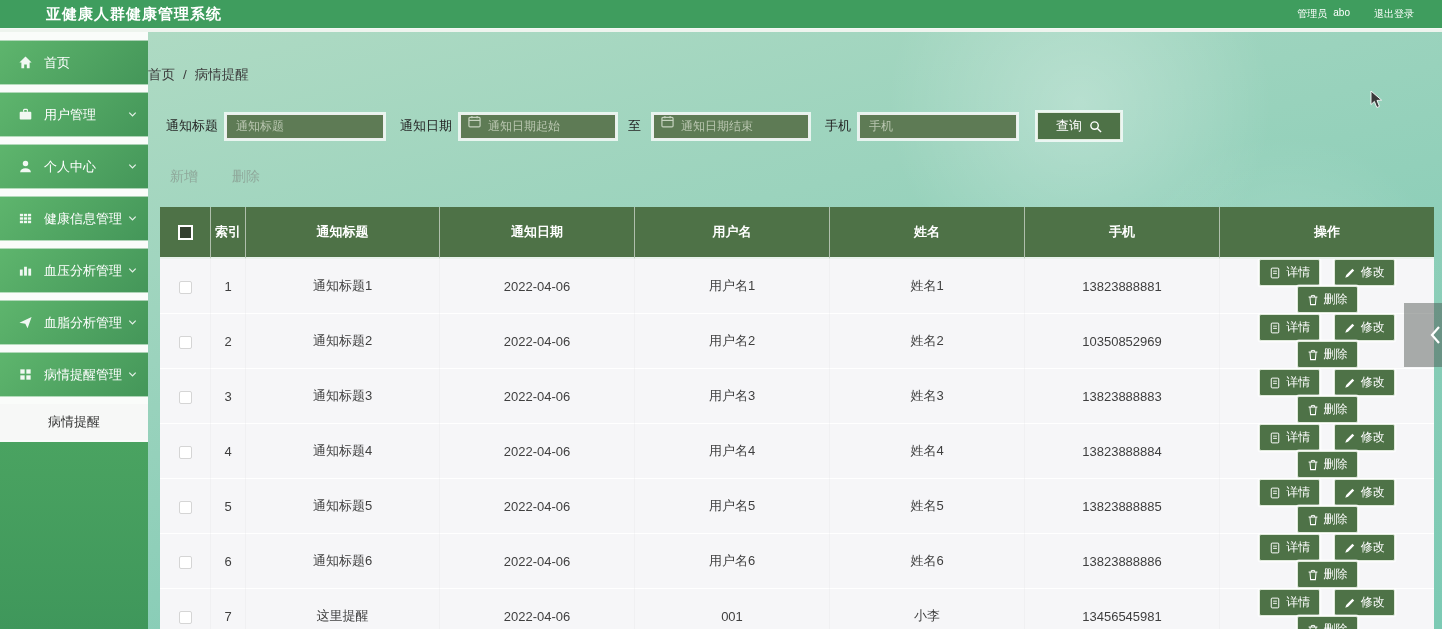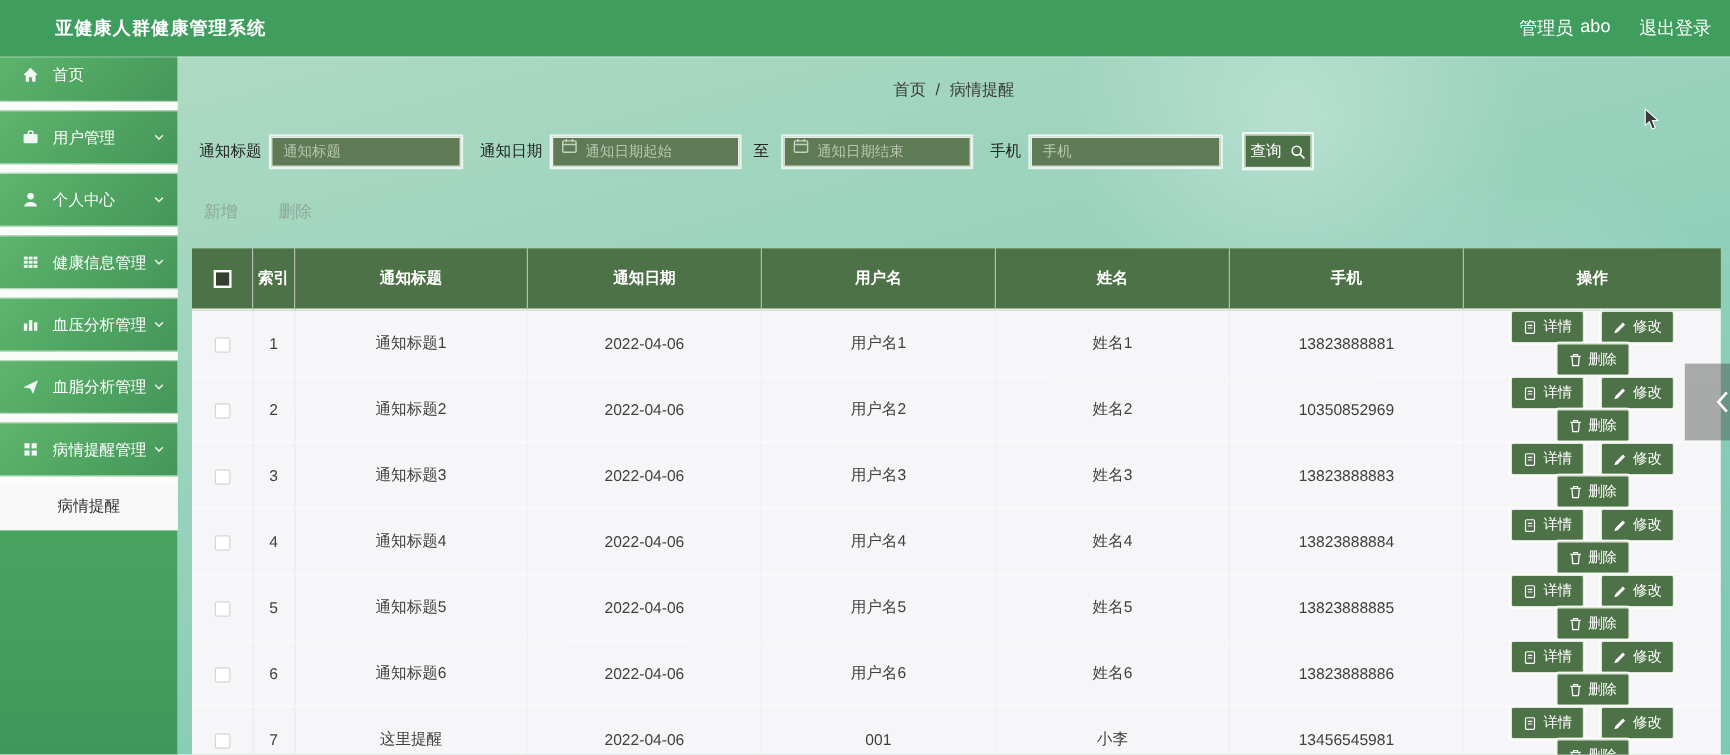--- a/index.html
+++ b/index.html
@@ -1,25 +1,25 @@
 <!DOCTYPE html>
 <html><head>
 <meta charset="utf-8">
 <style>
   * { margin:0; padding:0; box-sizing:border-box; }
   html,body { width:1442px; height:629px; overflow:hidden;
     font-family:"Liberation Sans","DejaVu Sans",sans-serif; }
   .page { position:relative; width:1442px; height:629px; background:#eef4ee; overflow:hidden; }
 
   
-  .topbar { position:absolute; top:0; left:0; right:0; height:47px; background:#3f9d5e;
+  .topbar { position:absolute; top:0; left:0; right:0; height:28px; background:#3f9d5e;
     display:flex; align-items:center; color:#fff; z-index:30;
     box-shadow:0 1px 0 rgba(255,255,255,.35); }
   .app-title { padding-left:46px; font-size:15px; font-weight:bold; letter-spacing:1px; }
-  .topbar-right { margin-left:auto; padding-right:16px; display:flex; gap:24px; font-size:15px; }
+  .topbar-right { margin-left:auto; padding-right:28px; display:flex; gap:24px; font-size:10px; }
   .topbar-right .who { display:flex; gap:6px; }
   .topbar-right .logout { cursor:pointer; }
 
   
   .sidebar { position:absolute; top:32px; left:0; bottom:0; width:148px; background:#fafcfa;
     display:flex; flex-direction:column; z-index:20; }
   .side-item { height:45px; margin:0 0 7px 0; padding:0 10px 0 18px;
     background:linear-gradient(135deg,#5eb56d 0%,#449659 100%);
     display:flex; align-items:center; color:#fff; cursor:pointer;
     border-top:1px solid rgba(255,255,255,.55); border-bottom:1px solid rgba(255,255,255,.55); }
@@ -31,40 +31,40 @@
     display:flex; align-items:center; justify-content:center; cursor:pointer; }
   .side-fill { flex:1; background:linear-gradient(180deg,#4aa361 0%,#3f975b 100%); }
 
   
   .content { position:absolute; top:32px; left:148px; right:0; bottom:0;
     background:
       radial-gradient(circle at 72% 12%, rgba(255,255,255,.28), rgba(255,255,255,0) 18%),
       radial-gradient(circle at 88% 45%, rgba(255,255,255,.18), rgba(255,255,255,0) 14%),
       radial-gradient(circle at 30% 70%, rgba(255,255,255,.12), rgba(255,255,255,0) 16%),
       linear-gradient(165deg,#aedac3 0%,#9bd3bd 35%,#86ccb6 70%,#7ccab4 100%); }
-  .breadcrumb { position:absolute; top:34px; left:0; right:0; text-align:center;
+  .breadcrumb { position:absolute; top:34px; left:0; right:0; text-align:left;
     font-size:13.5px; color:#3c3c3c; }
   .breadcrumb .sep { margin:0 8px; }
 
   
   .filters { position:absolute; top:80px; left:18px; display:flex; align-items:center;
     font-size:13px; color:#252525; white-space:nowrap; }
   .f-label { margin-right:8px; }
   .f-label.gap { margin-left:16px; }
   .f-input { width:158px; height:25px; background:#5e7b55; border:1px solid #ededed;
     box-shadow:0 0 0 2px rgba(255,255,255,.75); color:#dfe7da; padding:0 9px; font-size:12px; }
   .f-input::placeholder { color:#b9c6b0; }
   .date-box { width:156px; height:25px; background:#5e7b55; border:1px solid #ededed;
     box-shadow:0 0 0 2px rgba(255,255,255,.75); display:flex; padding:0 7px; }
   .date-box svg { width:13px; height:13px; margin-right:7px; flex:0 0 auto; }
   .date-box input { flex:1; min-width:0; background:transparent; border:none; outline:none;
     color:#dfe7da; font-size:12px; font-family:inherit; }
   .date-box input::placeholder { color:#b9c6b0; }
   .to-label { margin:0 12px; }
-  .search-btn { margin-left:20px; height:28px; padding:0 4px; background:#4e7247; color:#fff;
+  .search-btn { margin-left:20px; height:28px; padding:0 18px; background:#4e7247; color:#fff;
     border:1px solid #e3ecdf; box-shadow:0 0 0 2px rgba(255,255,255,.75); font-size:13px;
     display:inline-flex; align-items:center; gap:7px; cursor:pointer; font-family:inherit; }
   .search-btn svg { width:13px; height:13px; }
 
   
   .toolbar { position:absolute; top:136px; left:22px; display:flex; gap:34px;text-align:right; }
   .tb-link { font-size:14px; color:#8fa99b; cursor:pointer; }
 
   
   .table-wrap { position:absolute; top:175px; left:12px; right:8px; }

